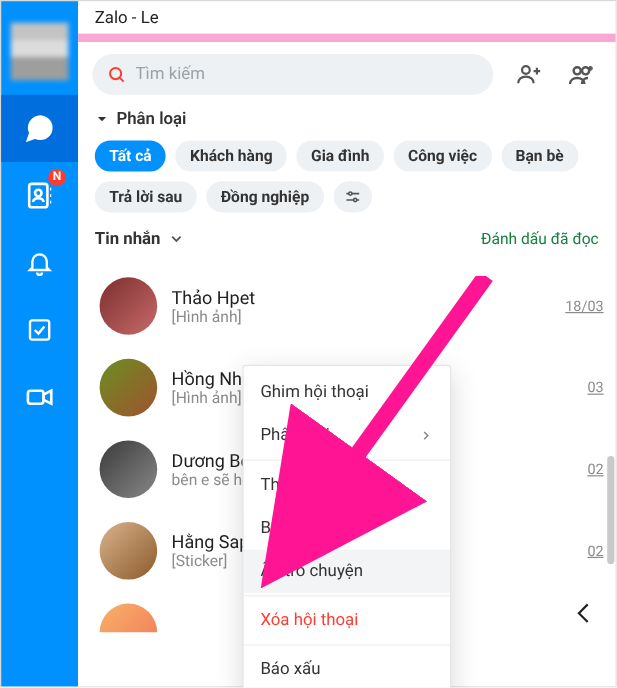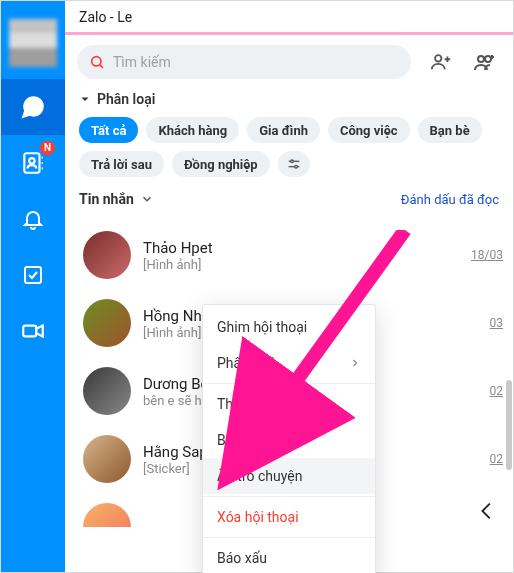--- a/index.html
+++ b/index.html
@@ -8,38 +8,38 @@
 
   .sidebar { width: 64px; background: #0091ff; display: flex; flex-direction: column; align-items: center; padding-top: 0; flex: 0 0 64px; }
   .avatar-square { width: 48px; height: 48px; background: #bfc8d0; margin-top: 18px; margin-bottom: 12px; border-radius: 2px; filter: blur(2px); }
   .avatar-square-inner { width:48px; height:48px; background:linear-gradient(#c3c3c3 0 30%, #dcdcdc 30% 60%, #9e9e9e 60% 100%); }
   .nav-item { width: 64px; height: 56px; display: flex; align-items: center; justify-content: center; position: relative; cursor: pointer; }
   .nav-item.active { background: #006edc; }
   .nav-icon { color: #fff; width: 26px; height: 26px; display: flex; align-items: center; justify-content: center; }
   .badge-n { position: absolute; top: 6px; right: 10px; background: #ff3b30; color: #fff; font-size: 10px; font-weight: 700; border-radius: 8px; padding: 0 4px; line-height: 14px; min-width: 14px; text-align: center; }
 
   .main { flex: 1; display: flex; flex-direction: column; min-width: 0; }
-  .titlebar { height: 34px; display: flex; align-items: center; padding: 0 14px; font-size: 14px; color: #222; border-bottom: 3px solid #f9a8d4; }
+  .titlebar { height: 34px; display: flex; align-items: center; padding: 0 14px; font-size: 14px; color: #222; border-bottom: 7px solid #f9a8d4; }
   .topbar { display: flex; align-items: center; gap: 16px; padding: 10px 14px 8px 12px; }
   .search { flex: 1; background: #eef1f4; border-radius: 18px; height: 34px; display: flex; align-items: center; padding: 0 12px; gap: 8px; }
   .search input { border: none; background: transparent; outline: none; font-size: 14px; color: #555; width: 100%; }
   .search input::placeholder { color: #9aa1a8; }
   .search-icon { color: #ff3b30; font-weight: 600; }
   .icon-btn { width: 28px; height: 28px; display: flex; align-items: center; justify-content: center; color: #555; cursor: pointer; }
 
   .categories { padding: 4px 14px 0 14px; }
   .cat-header { display: flex; align-items: center; gap: 6px; color: #333; font-size: 14px; font-weight: 600; margin-bottom: 10px; cursor: pointer; }
   .chips { display: flex; flex-wrap: wrap; gap: 8px; }
   .chip { background: #eef1f4; color: #333; font-size: 13px; border-radius: 14px; height: 26px; display: flex; align-items: center; padding: 0 12px; cursor: pointer; font-weight: bold; }
   .chip.active { background: #0091ff; color: #fff; }
   .chip.icon-only { padding: 0 8px; }
 
   .tabs { display: flex; align-items: flex-end; justify-content: space-between; padding: 14px 14px 8px 14px; }
   .tab-left { display: flex; align-items: center; gap: 6px; font-weight: 700; font-size: 14px; color: #333; cursor: pointer; }
-  .tab-right { font-size: 13px; color: #1d4ed8; cursor: pointer; }
+  .tab-right { font-size: 13px; color: #15803d; cursor: pointer; }
 
   .list { padding: 0 4px 0 12px; overflow: hidden; }
   .item { display: flex; align-items: center; gap: 12px; padding: 10px 6px; position: relative; cursor: pointer; }
   .avatar { width: 48px; height: 48px; border-radius: 50%; background: #ccc center/cover no-repeat; flex: 0 0 48px; }
   .av1 { background: linear-gradient(135deg,#7a2e2e,#c96a6a); }
   .av2 { background: linear-gradient(135deg,#6b8e23,#a0522d); }
   .av3 { background: linear-gradient(135deg,#3a3a3a,#888); }
   .av4 { background: linear-gradient(135deg,#d9b38c,#8b5a2b); }
   .avpartial { width: 48px; height: 24px; border-radius: 48px 48px 0 0; background: linear-gradient(135deg,#f7b267,#f4845f); align-self: flex-start; flex: 0 0 48px; }
   .meta { flex: 1; min-width: 0; }

